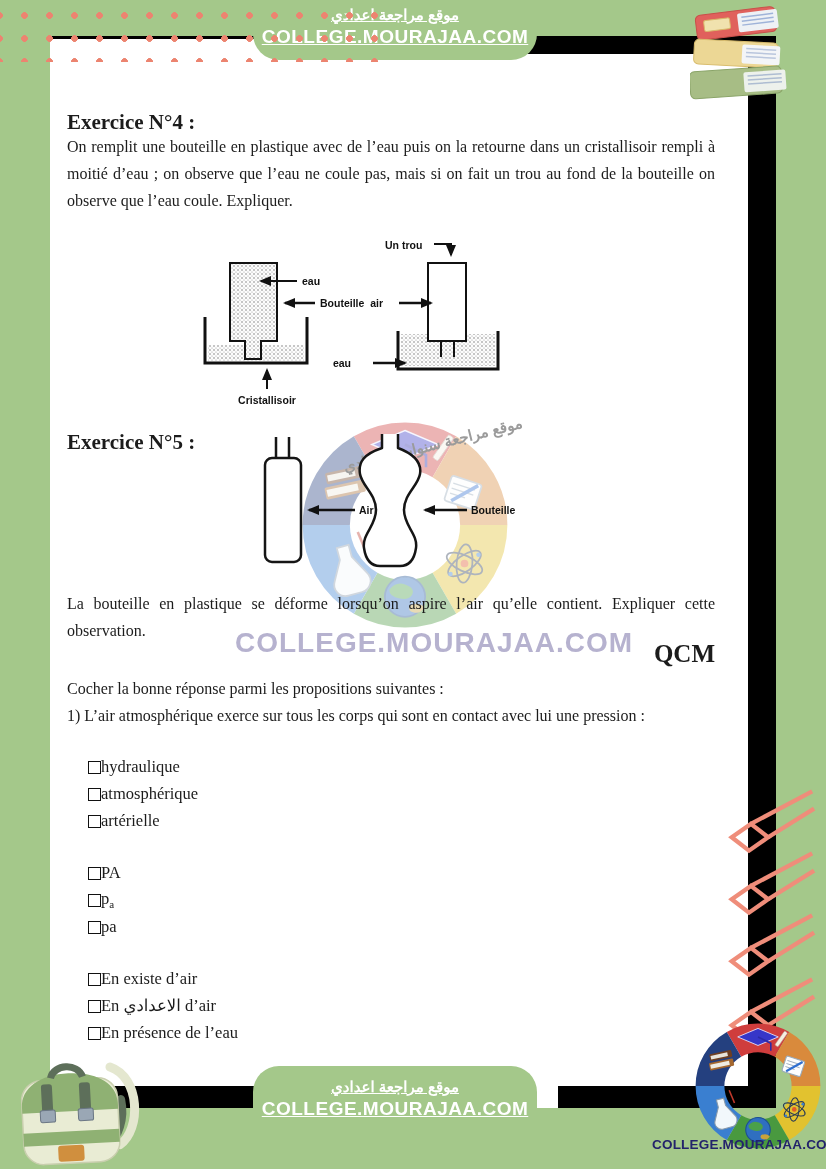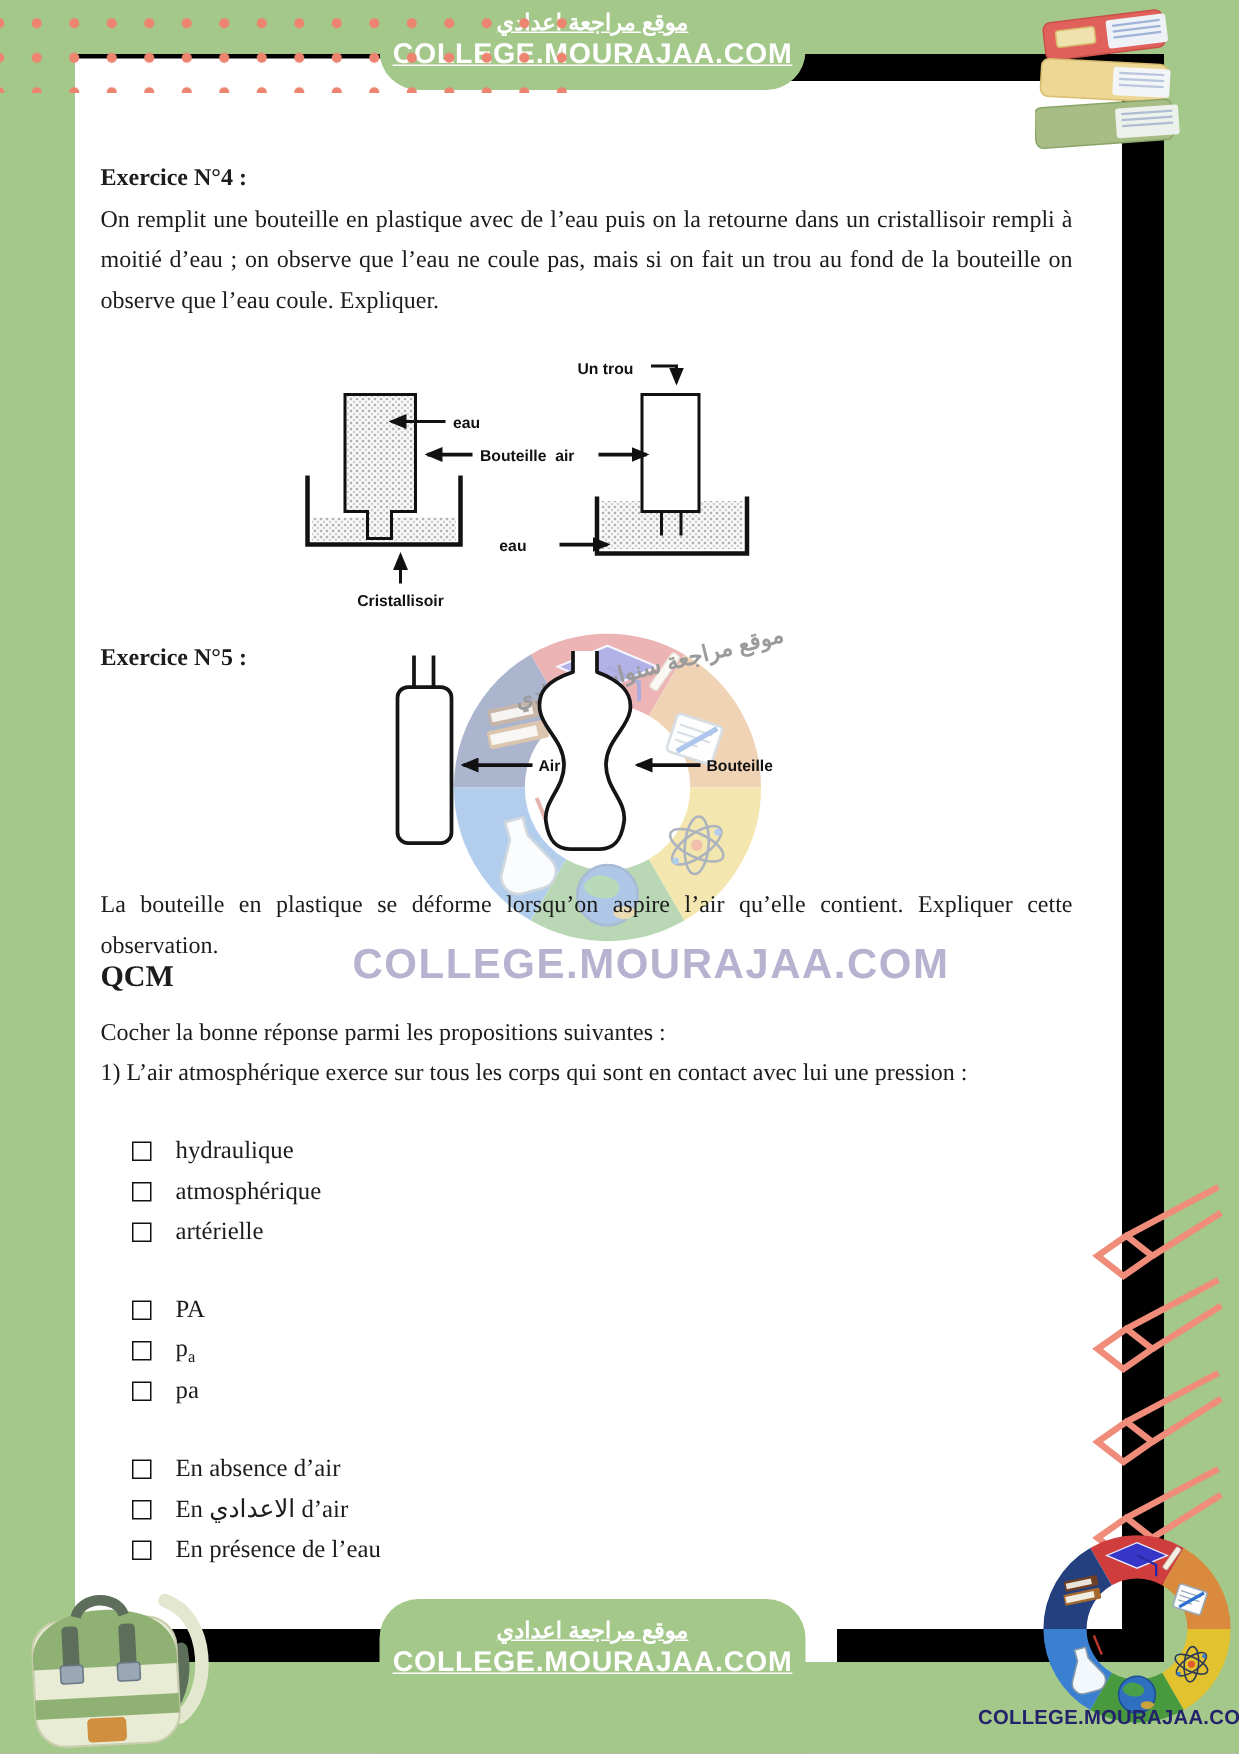--- a/index.html
+++ b/index.html
@@ -22,30 +22,30 @@
   .tab-head{left:253px;top:0;width:284px;height:60px;border-radius:0 0 26px 26px;
             text-align:center;font-family:"Liberation Sans",sans-serif;color:#fff;z-index:5;}
   .tab-foot{left:253px;top:1066px;width:284px;height:103px;border-radius:26px 26px 0 0;
             text-align:center;font-family:"Liberation Sans",sans-serif;color:#fff;z-index:6;}
   .site-ar{display:block;font-size:15px;font-weight:bold;text-decoration:underline;margin-top:6px;direction:rtl;}
   .site-url{display:block;font-size:19px;font-weight:bold;text-decoration:underline;letter-spacing:.5px;margin-top:2px;}
   .dots{left:0;top:0;width:385px;height:62px;z-index:6;
         background-image:radial-gradient(circle,#ec8470 3.1px,rgba(0,0,0,0) 3.6px);
         background-size:25px 23px;background-position:12px 4px;}
   
-  .ex-title{font-weight:bold;font-size:16px;}
+  .ex-title{font-weight:bold;font-size:21px;}
   .para{left:67px;width:648px;font-size:16px;line-height:27px;text-align:justify;}
-  .qcm-head{left:67px;width:648px;top:640px;text-align:left;font-weight:bold;font-size:20px;z-index:3;}
+  .qcm-head{left:67px;width:648px;top:640px;text-align:right;font-weight:bold;font-size:25px;z-index:3;}
   .wm-text{left:235px;top:627px;width:360px;white-space:nowrap;z-index:2;
            font-family:"Liberation Sans",sans-serif;font-weight:bold;font-size:28px;
            letter-spacing:1px;color:#b6b2cf;}
   .wm-ar{left:318px;top:436px;width:230px;text-align:center;transform:rotate(-14deg);
          color:#9b9b9b;font-weight:bold;font-size:15px;direction:rtl;z-index:1;
          font-family:"Liberation Sans",sans-serif;}
-  .opt-row{position:absolute;left:88px;display:flex;align-items:center;gap:16px;height:22px;}
+  .opt-row{position:absolute;left:88px;display:flex;align-items:center;height:22px;}
   .cbx{width:11px;height:11px;border:1.7px solid #111;display:inline-block;background:#fff;}
   .opt-label{font-size:16.5px;}
   .opt-label sub{font-size:11px;}
   .logo-caption{left:652px;top:1137px;width:174px;text-align:center;z-index:7;
     font-family:"Liberation Sans",sans-serif;font-weight:bold;font-size:13.5px;color:#23236b;letter-spacing:.2px;}
   svg text.dl{font-family:"Liberation Sans",sans-serif;font-weight:bold;font-size:10.5px;fill:#111;}
 </style>
 </head>
 <body>
 
@@ -211,21 +211,21 @@
     <span class="cbx"></span>
     <span class="opt-label"><span>p</span><sub>a</sub></span>
   </div>
   <div class="opt-row" style="top:916px">
     <span class="cbx"></span>
     <span class="opt-label">pa</span>
   </div>
 
   <div class="opt-row" style="top:968px">
     <span class="cbx"></span>
-    <span class="opt-label">En absence d’air</span>
+    <span class="opt-label">En existe d’air</span>
   </div>
   <div class="opt-row" style="top:995px">
     <span class="cbx"></span>
     <span class="opt-label">En الاعدادي d’air</span>
   </div>
   <div class="opt-row" style="top:1022px">
     <span class="cbx"></span>
     <span class="opt-label">En présence de l’eau</span>
   </div>
 

